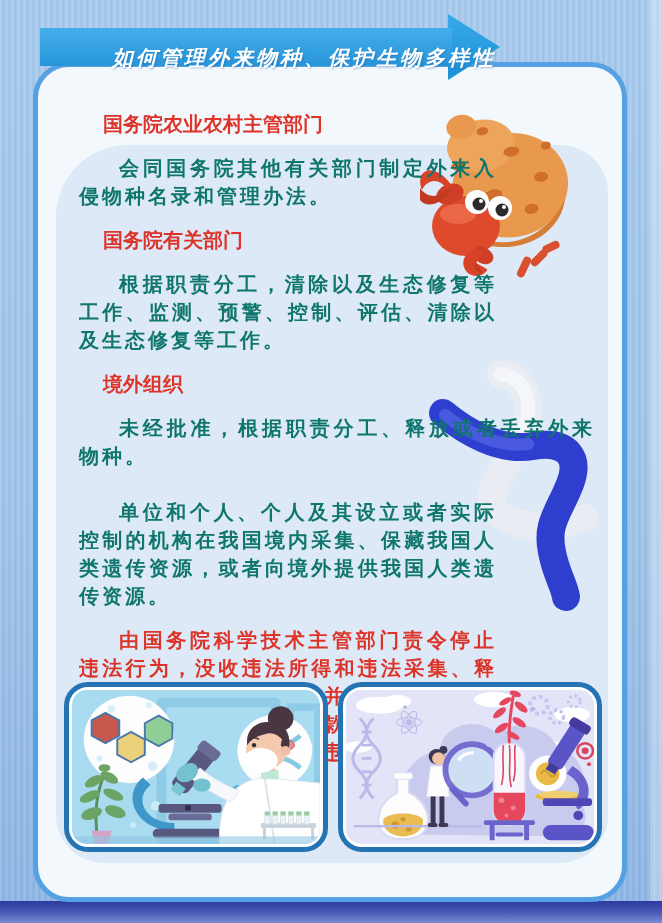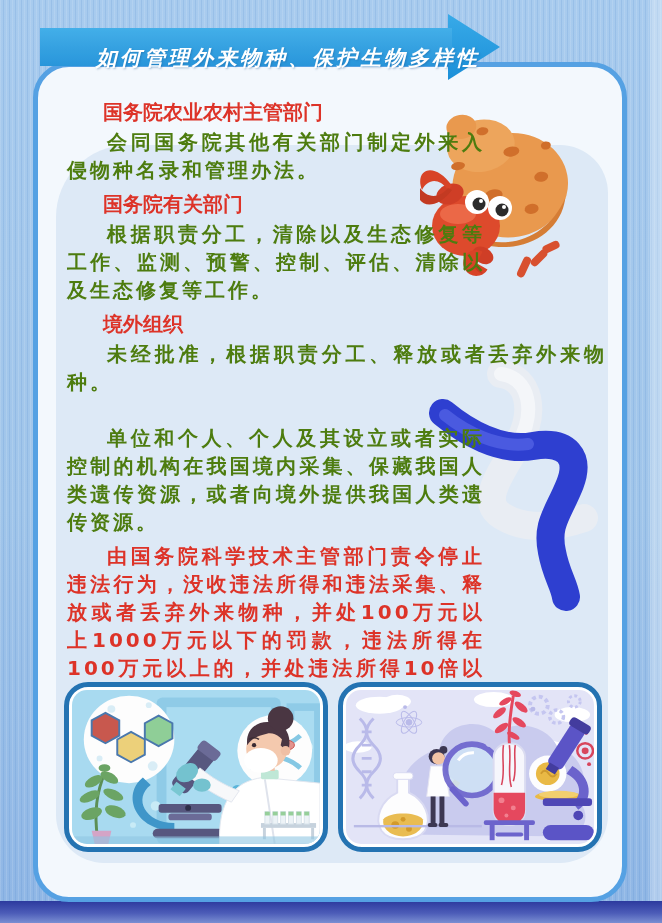--- a/index.html
+++ b/index.html
@@ -12,30 +12,30 @@
         linear-gradient(180deg,#a8cbee 0%,#a0c5ea 55%,#8fb6e5 100%);}
   .bg-right-light{position:absolute;right:0;top:0;width:12px;height:100%;
       background:rgba(255,255,255,.30);}
   .bottom-strip{position:absolute;left:0;top:901px;width:662px;height:22px;
       background:linear-gradient(180deg,#2c3a9e 0%,#4c5cb8 55%,#7a8ed2 100%);}
   .card{position:absolute;left:33px;top:62px;width:594px;height:840px;
       box-sizing:border-box;background:#f3f8fd;border:5px solid #55a1e3;
       border-radius:36px;}
   .card-blob{position:absolute;left:56px;top:145px;width:552px;height:718px;
       background:#dde9f6;border-radius:72px 48px 48px 48px;}
-  .banner{position:absolute;left:40px;top:13px;width:462px;height:68px;}
+  .banner{position:absolute;left:40px;top:13px;width:462px;height:68px;text-align:right;}
   .banner-text{position:absolute;left:56px;top:31px;width:400px;
       color:#ffffff;font-size:21px;font-weight:bold;font-style:italic;
       letter-spacing:3px;white-space:nowrap;
       text-shadow:1px 1px 2px rgba(20,80,140,.35);}
   .textcol{position:absolute;left:63px;top:94px;width:548px;
       font-size:20px;font-weight:bold;line-height:28px;}
-  .textcol p{margin:4px;}
+  .textcol p{margin:16px;}
   .h-red{color:#dd3328;margin-left:40px !important;}
-  .b-blue{color:#4d7c0f;text-align:justify;text-indent:2em;letter-spacing:3px;font-family:Liberation Mono, monospace;}
+  .b-blue{color:#0f766e;text-align:justify;text-indent:2em;letter-spacing:3px;}
   .b-red{color:#dd3328;text-align:justify;text-indent:2em;letter-spacing:3px;}
   .narrow{width:418px;}
   .gap-top{margin-top:28px !important;}
   .illus{position:absolute;}
   .panel{position:absolute;width:264px;height:170px;box-sizing:border-box;
       border:5px solid #2473b2;border-radius:24px;background:#ffffff;padding:3px;}
   .panel-inner{width:100%;height:100%;border-radius:15px;overflow:hidden;}
   .panel-left{left:64px;top:682px;}
   .panel-right{left:338px;top:682px;}
 </style>

